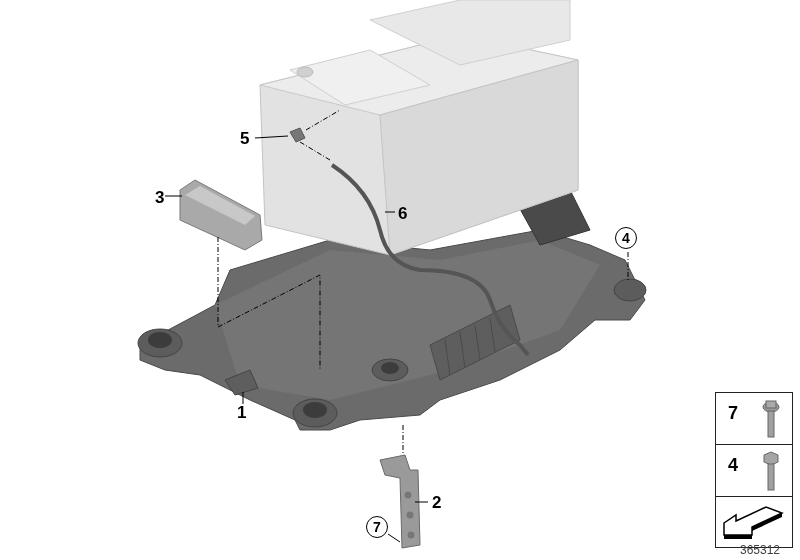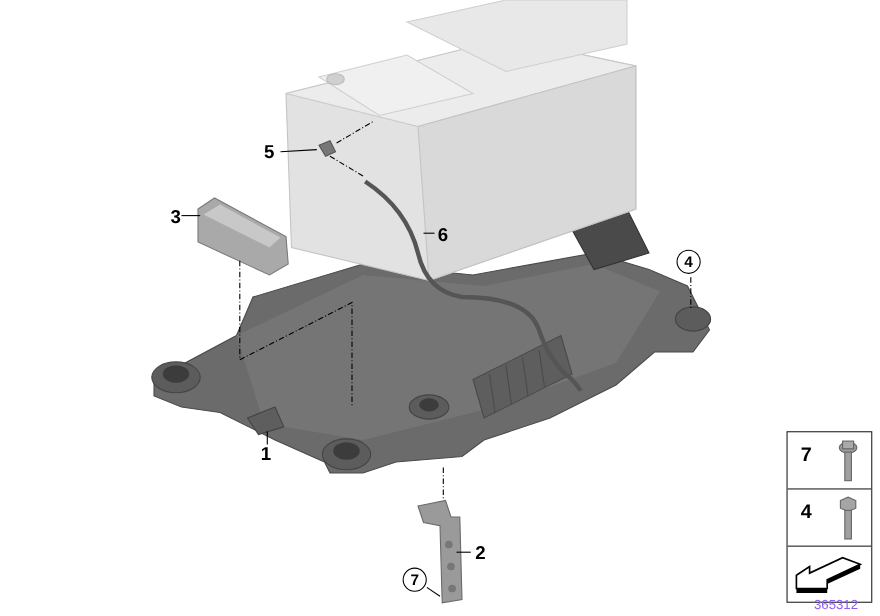--- a/index.html
+++ b/index.html
@@ -5,21 +5,21 @@
   html,body{margin:0;padding:0;background:#ffffff;}
   body{width:800px;height:560px;position:relative;overflow:hidden;font-family:"Liberation Sans",sans-serif;}
   .canvas{position:absolute;left:0;top:0;width:800px;height:560px;}
   .callout{position:absolute;font-weight:bold;font-size:17px;color:#000;line-height:1;}
   .circled{position:absolute;width:20px;height:20px;border:1.5px solid #000;border-radius:50%;font-weight:bold;font-size:14px;text-align:center;line-height:20px;background:#fff;}
   .legend{position:absolute;left:715px;top:392px;width:76px;border:1px solid #222;background:#fff;}
   .legend-cell{position:relative;height:51px;border-bottom:1px solid #222;}
   .legend-cell:last-child{border-bottom:none;height:50px;}
   .legend-num{position:absolute;left:12px;top:10px;font-weight:bold;font-size:18px;}
   .legend-icon{position:absolute;right:10px;top:4px;}
-  .diagram-id{position:absolute;left:740px;top:543px;font-size:12px;color:#8b5cf6;}
+  .diagram-id{position:absolute;left:740px;top:543px;font-size:12px;color:#404040;}
 </style>
 </head>
 <body>
 
 <div class="canvas">
 <svg width="800" height="560" viewBox="0 0 800 560" xmlns="http://www.w3.org/2000/svg">
 
   <g>
     <path d="M140 345 L215 305 L230 270 L330 240 L430 250 L540 230 L590 245 L625 260 L645 300 L630 320 L595 320 L560 350 L500 380 L440 400 L420 415 L360 420 L330 430 L300 430 L295 420 L250 400 L200 375 L165 370 L140 360 Z" fill="#6b6b6b" stroke="#4a4a4a" stroke-width="1"></path>
     <path d="M215 305 L330 250 L440 260 L540 240 L600 265 L560 330 L450 370 L330 400 L240 385 Z" fill="#757575"></path>

